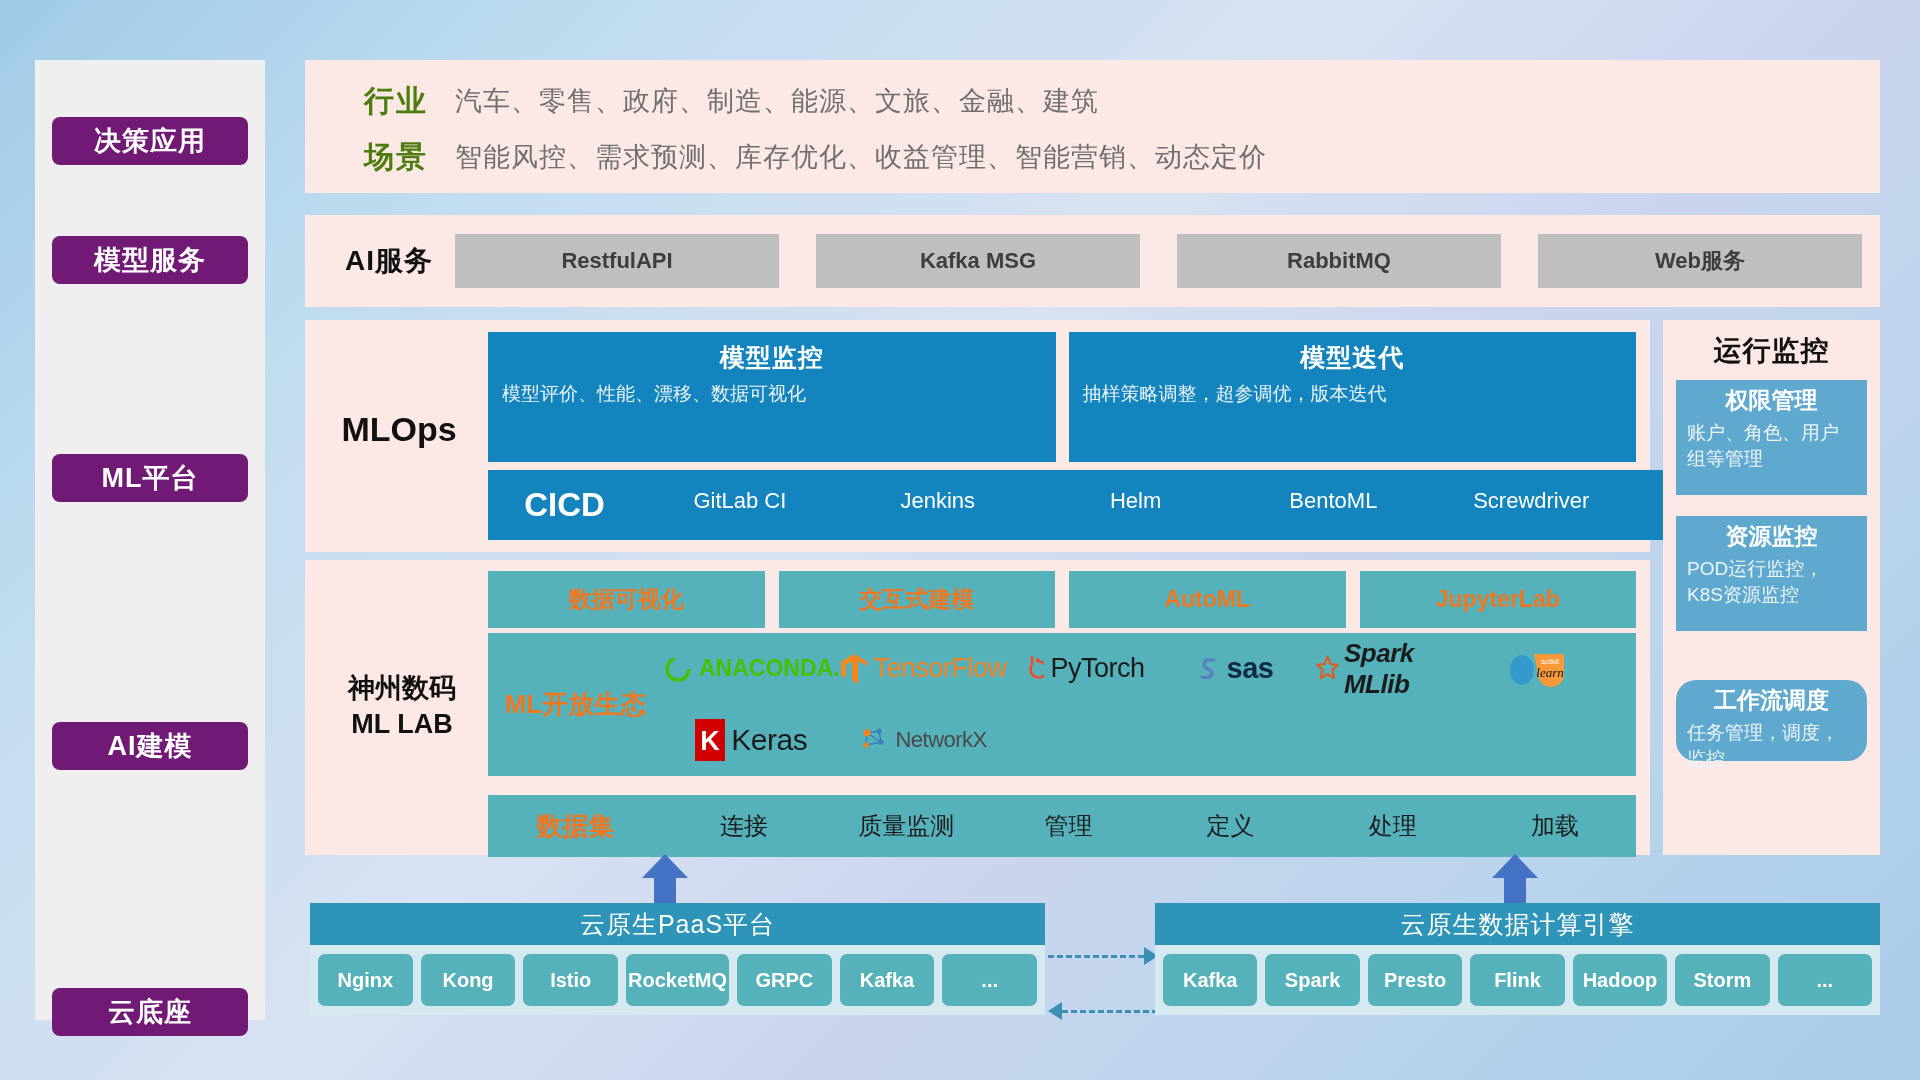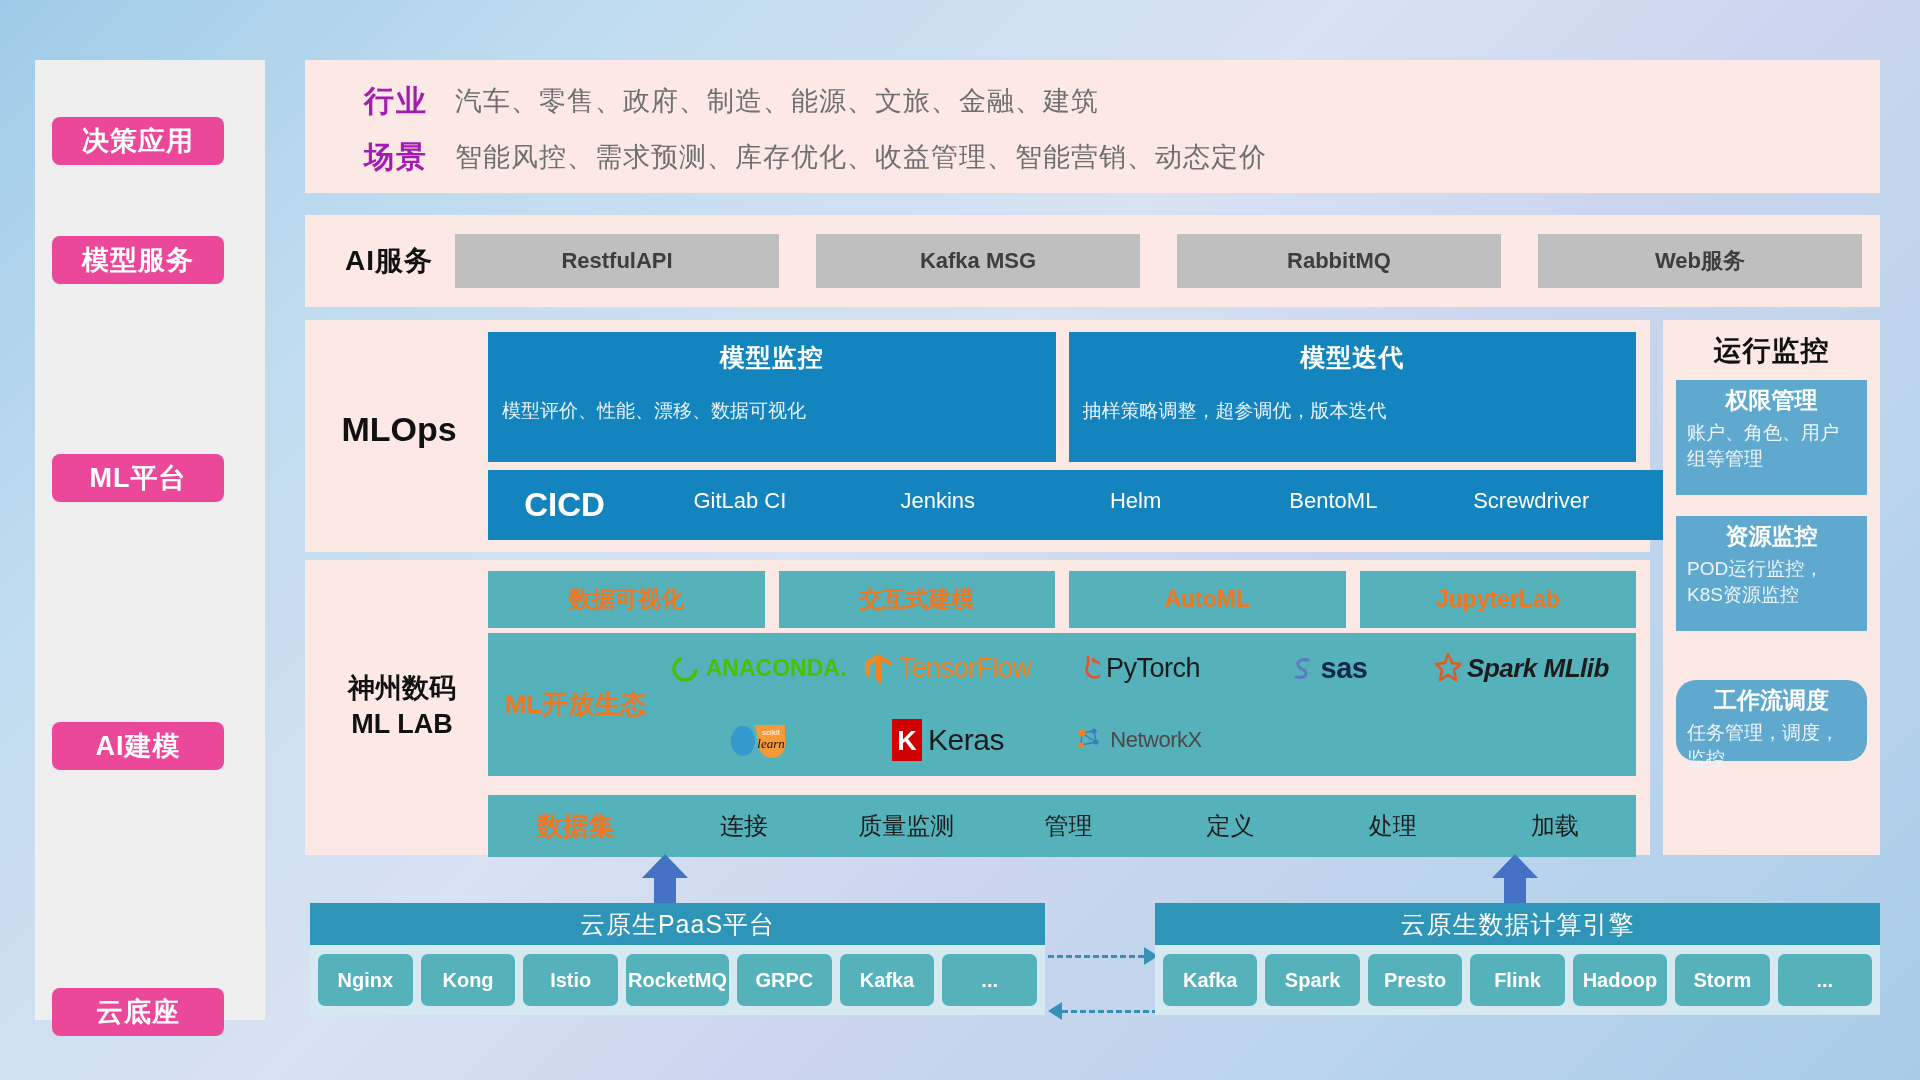--- a/index.html
+++ b/index.html
@@ -15,22 +15,22 @@
 
   
   .left-rail {
     position: absolute;
     left: 35px; top: 60px;
     width: 230px; height: 960px;
     background: #efefef;
   }
   .rail-btn {
     position: absolute;
-    left: 17px; width: 172px; height: 48px;
-    background: #ec4899;
+    left: 17px; width: 196px; height: 48px;
+    background: #701a75;
     border-radius: 8px;
     color: #fff;
     font-size: 27px; font-weight: bold;
     display: flex; align-items: center; justify-content: center;
     letter-spacing: 1px;
   }
   .rail-btn.r0 { top: 57px; }
   .rail-btn.r1 { top: 176px; }
   .rail-btn.r2 { top: 394px; }
   .rail-btn.r3 { top: 662px; }
@@ -45,21 +45,21 @@
   
   #row-app { left: 305px; top: 60px; width: 1575px; height: 133px; }
   .app-line {
     position: absolute; left: 0; right: 0;
     display: flex; align-items: center;
   }
   .app-line.l0 { top: 16px; height: 50px; }
   .app-line.l1 { top: 72px; height: 50px; }
   .app-key {
     width: 150px; text-align: center;
-    font-size: 30px; font-weight: bold; color: #a21caf;
+    font-size: 30px; font-weight: bold; color: #4d7c0f;
     letter-spacing: 2px;
     padding-left: 32px;
   }
   .app-val {
     font-size: 27px; color: #6f6f6f; letter-spacing: 1px;
   }
 
   
   #row-svc { left: 305px; top: 215px; width: 1575px; height: 92px; }
   .svc-inner {
@@ -90,21 +90,21 @@
     position: absolute; left: 183px; top: 12px;
     width: 1148px; height: 130px;
     display: flex; gap: 13px;
   }
   .mlops-card {
     flex: 1; background: #1384bd; color: #fff;
     padding: 9px 14px 0 14px;
   }
   .mlops-card .t {
     font-size: 25px; font-weight: bold; text-align: center;
-    margin-bottom: 24px; letter-spacing: 1px;
+    margin-bottom: 7px; letter-spacing: 1px;
   }
   .mlops-card .d {
     font-size: 19px; line-height: 1.38; color: #eaf4fa;
   }
   .cicd-bar {
     position: absolute; left: 183px; top: 150px;
     width: 1340px; height: 70px;
     background: #1384bd;
     display: flex; align-items: center;
     overflow: hidden;
@@ -144,21 +144,21 @@
     background: #55b2bb;
     display: flex; align-items: center;
   }
   .eco-key {
     width: 175px; flex: none; text-align: center;
     color: #ef7722; font-size: 26px; font-weight: bold;
   }
   .eco-grid {
     flex: 1; height: 100%;
     display: grid;
-    grid-template-columns: repeat(5, 1fr);
+    grid-template-columns: repeat(6, 1fr);
     grid-template-rows: 1fr 1fr;
     align-items: center; justify-items: center;
     padding-right: 23px;
   }
   .logo { display: flex; align-items: center; justify-content: center; gap: 6px; }
   .logo-txt { font-size: 27px; letter-spacing: -0.5px; }
 
   .lab-data {
     position: absolute; left: 183px; top: 235px;
     width: 1148px; height: 62px;

